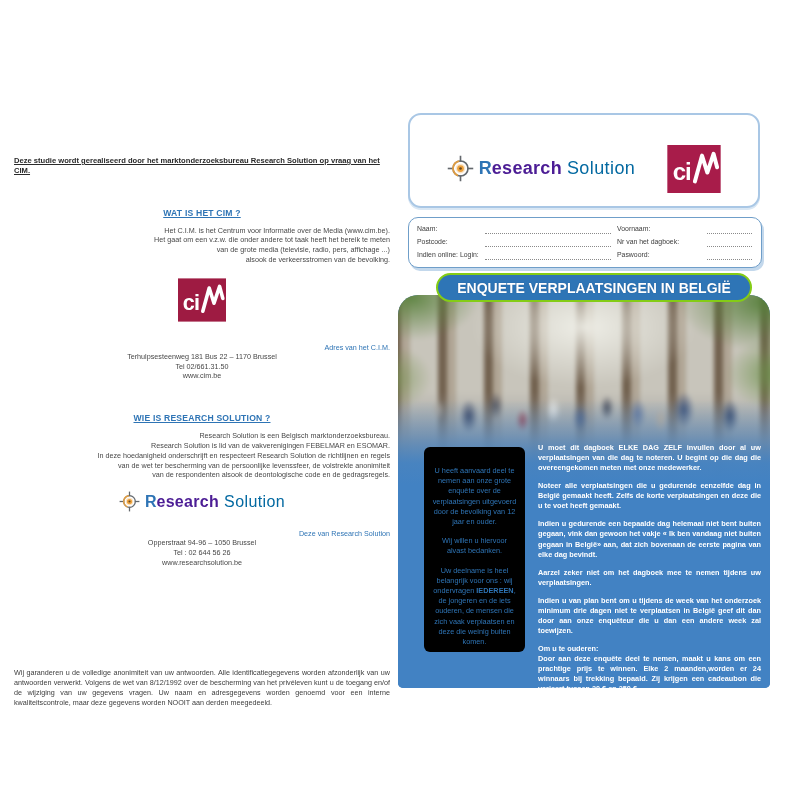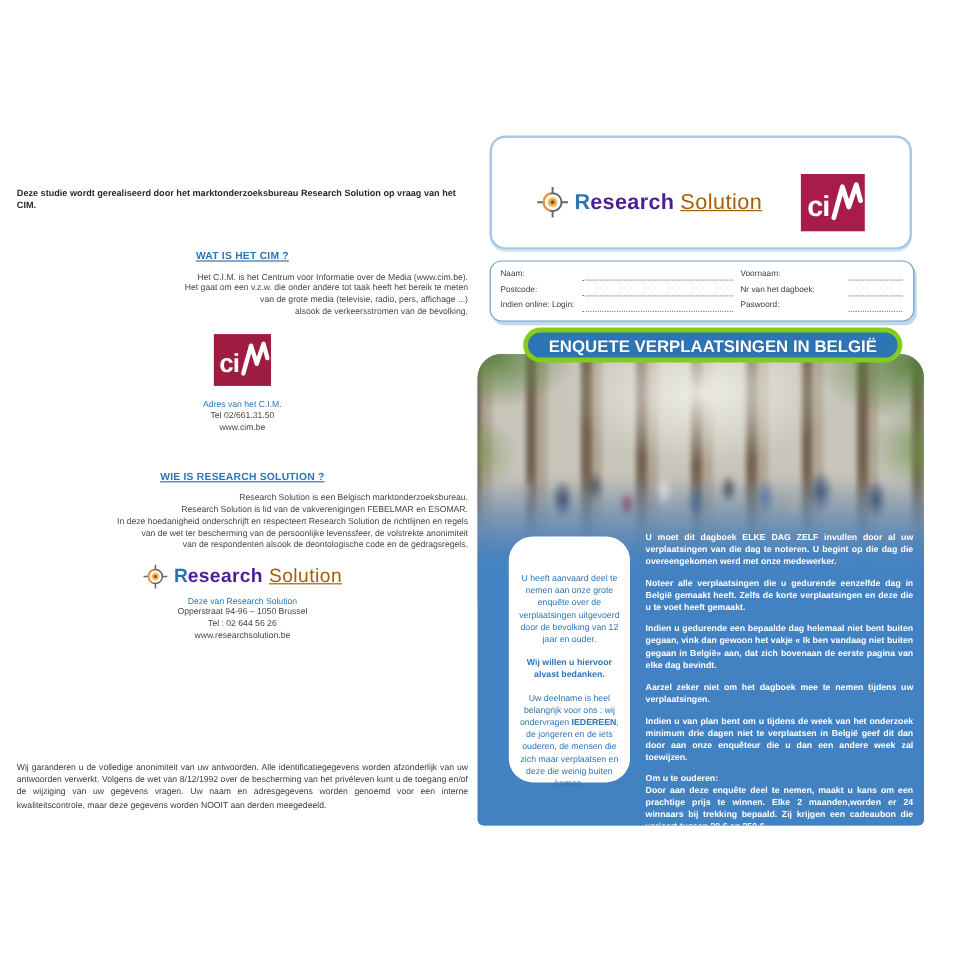--- a/index.html
+++ b/index.html
@@ -2,55 +2,55 @@
 <html><head>
 <meta charset="utf-8">
 <style>
   html,body{margin:0;padding:0;}
   body{
     width:800px;height:800px;background:#ffffff;position:relative;
     font-family:"Liberation Sans", sans-serif;color:#3c3c3c;overflow:hidden;
   }
   
   .left-page{position:absolute;left:14px;top:156px;width:376px;}
-  .intro{font-size:7.6px;font-weight:bold;color:#2a2a2a;line-height:1.3;}
+  .intro{font-size:7.6px;font-weight:bold;color:#2a2a2a;line-height:1.3;text-decoration:underline;}
   .sec-heading{margin-top:32px;text-align:center;color:#2e74b5;font-weight:bold;
     font-size:8.6px;text-decoration:underline;letter-spacing:.2px;}
   .body-lines{margin-top:8px;text-align:right;font-size:7.2px;line-height:1.35;color:#474747;}
   .logo-center{margin-top:13px;text-align:center;}
   .cim-logo-sm{width:48px;height:44px;display:inline-block;}
   .cim-logo-lg{width:54px;height:48px;display:inline-block;}
-  .addr-label{margin-top:5px;text-align:center;color:#2e74b5;font-size:7.2px;}
+  .addr-label{margin-top:17px;text-align:right;color:#2e74b5;font-size:7.2px;}
   .addr-lines{text-align:center;font-size:7.2px;line-height:1.38;color:#474747;}
   .rs-heading{}
   .rs-logo-row{margin-top:11px;display:flex;justify-content:center;align-items:center;gap:5px;}
   .rs-ico-sm{width:21px;height:21px;}
   .rs-ico-lg{width:27px;height:27px;}
   .rs-text{font-size:16px;white-space:nowrap;}
   .rs-text-lg{font-size:18px;}
   .rs-r{color:#2e74b5;font-weight:bold;}
   .rs-esearch{color:#4c1d95;font-weight:bold;letter-spacing:.3px;}
-  .rs-solution{color:#a16207;margin-left:5px;letter-spacing:.4px;text-decoration:underline;}
+  .rs-solution{color:#0369a1;margin-left:5px;letter-spacing:.4px;}
   .footer-par{margin-top:100px;font-size:7.2px;line-height:1.42;text-align:justify;color:#3c3c3c;}
   
   .right-page{position:absolute;left:398px;top:113px;width:372px;height:580px;}
   .logo-box{position:absolute;left:10px;top:0;width:352px;height:95px;background:#fff;
     border:2px solid #a9c7e5;border-radius:13px;box-sizing:border-box;
     display:flex;align-items:center;justify-content:center;gap:32px;
     box-shadow:0 2px 0 #d9e7f4;}
   .logo-box .push-down{margin-top:16px;display:flex;align-items:center;gap:5px;}
   .form-box{position:absolute;left:10px;top:104px;width:354px;height:51px;background:#fff;
     border:1.5px solid #6f9ec9;border-radius:10px;box-sizing:border-box;
     box-shadow:2px 3px 0 #c3d8ec;padding:7px 9px 7px 8px;
     display:grid;grid-template-columns:62px 126px 84px 1fr;column-gap:6px;row-gap:3px;
     align-content:space-between;font-size:6.9px;color:#3c3c3c;}
   .flabel{white-space:nowrap;}
   .dotline{border-bottom:1px dotted #8a8a8a;height:8px;}
   .banner{position:absolute;left:38px;top:160px;width:316px;height:29px;background:#2e75b6;
-    border:4px solid #84cc16;border-radius:16px;box-sizing:border-box;z-index:3;
+    border:2px solid #84cc16;border-radius:16px;box-sizing:border-box;z-index:3;
     display:flex;align-items:center;justify-content:center;
     color:#ffffff;font-weight:bold;font-size:14px;text-shadow:0 0 1px rgba(16,56,104,.55);}
   .poster{position:absolute;left:0;top:182px;width:372px;height:393px;background:#4282c3;
     border-radius:20px 20px 5px 5px;overflow:hidden;z-index:1;}
   .photo-sim{position:absolute;left:-6px;top:-6px;right:-6px;height:212px;
     filter:blur(2.3px);background-color:#c8c5bb;
     background-image:
       radial-gradient(95px 60px at 5% 4%, rgba(92,131,63,.95), rgba(92,131,63,0) 72%),
       radial-gradient(120px 70px at 97% 6%, rgba(86,127,58,.95), rgba(86,127,58,0) 72%),
       radial-gradient(70px 50px at 100% 40%, rgba(106,144,72,.85), rgba(106,144,72,0) 72%),
@@ -65,25 +65,25 @@
       radial-gradient(12px 22px at 64% 59%, rgba(96,116,156,.9), rgba(96,116,156,0) 70%),
       radial-gradient(10px 18px at 70% 62%, rgba(205,180,150,.9), rgba(205,180,150,0) 70%),
       radial-gradient(15px 26px at 76% 57%, rgba(56,76,116,.95), rgba(56,76,116,0) 70%),
       radial-gradient(13px 24px at 88% 60%, rgba(44,60,96,.9), rgba(44,60,96,0) 70%),
       radial-gradient(9px 15px at 12% 57%, rgba(180,170,158,.85), rgba(180,170,158,0) 70%),
       linear-gradient(180deg, rgba(0,0,0,0) 48%, rgba(150,152,156,.85) 72%, rgba(125,134,150,.95) 100%),
       repeating-linear-gradient(90deg, rgba(99,80,60,.85) 0 9px, rgba(148,128,104,.45) 9px 18px, rgba(148,128,104,0) 18px 46px);}
   .blue-fade{position:absolute;inset:0;
     background:linear-gradient(180deg, rgba(66,130,195,0) 0px, rgba(66,130,195,0) 105px,
       rgba(66,130,195,.45) 140px, rgba(66,130,195,.92) 168px, #4282c3 190px, #4282c3 100%);}
-  .intro-box{position:absolute;left:26px;top:152px;width:101px;height:205px;background:#ffffff;
-    border-radius:20px;box-sizing:border-box;padding:30px 8px 10px;z-index:2;
+  .intro-box{position:absolute;left:26px;top:152px;width:101px;height:205px;background:#000000;
+    border-radius:6px;box-sizing:border-box;padding:19px 8px 10px;z-index:2;
     color:#2e74b5;text-align:center;font-size:7.3px;line-height:1.4;}
   .intro-box p{margin:0 0 9px;}
-  .intro-box .b2{font-weight:bold;}
+  .intro-box .b2{font-weight:normal;}
   .intro-box .b{font-weight:bold;}
   .instr{position:absolute;left:140px;top:148px;width:223px;z-index:2;
     color:#ffffff;font-size:7.3px;line-height:1.38;font-weight:bold;text-align:justify;}
   .instr p{margin:0 0 8px;}
   .instr .block{display:block;}
 </style>
 </head>
 <body>
 
 <div class="left-page">
@@ -99,20 +99,21 @@
 
   <div class="logo-center">
     <svg class="cim-logo-sm" viewBox="0 0 60 54" xmlns="http://www.w3.org/2000/svg">
       <rect x="0" y="0" width="60" height="54" fill="#9e1b42"></rect>
       <text x="6" y="39" fill="#ffffff" font-family="Liberation Sans, sans-serif" font-weight="bold" font-size="27" letter-spacing="-1">ci</text>
       <polyline points="31,41 39,12 45,31 52,10 56,25" fill="none" stroke="#ffffff" stroke-width="4.5" stroke-linecap="round" stroke-linejoin="round"></polyline>
     </svg>
   </div>
   <div class="addr-label">Adres van het C.I.M.</div>
   <div class="addr-lines">
+    <div>Terhulpsesteenweg 181 Bus 22 – 1170 Brussel</div>
     <div>Tel  02/661.31.50</div>
     <div>www.cim.be</div>
   </div>
 
   <div class="sec-heading rs-heading">WIE IS RESEARCH SOLUTION ?</div>
   <div class="body-lines">
     <div>Research Solution is een Belgisch marktonderzoeksbureau.</div>
     <div>Research Solution is lid van de vakverenigingen  FEBELMAR en ESOMAR.</div>
     <div>In deze hoedanigheid onderschrijft en respecteert Research Solution de richtlijnen en regels</div>
     <div>van de wet ter bescherming van de persoonlijke levenssfeer, de volstrekte anonimiteit</div>
@@ -186,25 +187,25 @@
 
   <div class="banner">ENQUETE VERPLAATSINGEN IN BELGIË</div>
 
   <div class="poster">
     <div class="photo-sim"></div>
     <div class="blue-fade"></div>
 
     <div class="intro-box">
       <p>U heeft aanvaard deel te nemen aan onze grote enquête over de verplaatsingen uitgevoerd door de bevolking van 12 jaar en ouder.</p>
       <p class="b2">Wij willen u hiervoor alvast bedanken.</p>
-      <p><span>Uw deelname is heel belangrijk voor ons : wij ondervragen </span><span class="b">IEDEREEN</span><span>, de jongeren en de iets ouderen, de mensen die zich maar verplaatsen en deze die weinig buiten komen.</span></p>
+      <p><span>Uw deelname is heel belangrijk voor ons : wij ondervragen </span><span class="b">IEDEREEN</span><span>, de jongeren en de iets ouderen, de mensen die zich vaak verplaatsen en deze die weinig buiten komen.</span></p>
     </div>
 
     <div class="instr">
-      <p><span>U moet dit dagboek </span><span>ELKE DAG ZELF</span><span> invullen door al uw verplaatsingen van die dag te noteren. U begint op die dag die overeengekomen werd met onze medewerker.</span></p>
+      <p><span>U moet dit dagboek </span><span>ELKE DAG ZELF</span><span> invullen door al uw verplaatsingen van die dag te noteren. U begint op die dag die overeengekomen meten met onze medewerker.</span></p>
       <p>Noteer alle verplaatsingen die u gedurende eenzelfde dag in België gemaakt heeft. Zelfs de korte verplaatsingen en deze die u te voet heeft gemaakt.</p>
       <p>Indien u gedurende een bepaalde dag helemaal niet bent buiten gegaan, vink dan gewoon het vakje « Ik ben vandaag niet buiten gegaan in België» aan, dat zich bovenaan de eerste pagina van elke dag bevindt.</p>
       <p>Aarzel zeker niet om het dagboek mee te nemen tijdens uw verplaatsingen.</p>
       <p>Indien u van plan bent om u tijdens de week van het onderzoek minimum drie dagen niet te verplaatsen in België geef dit dan door aan onze enquêteur die u dan een andere week zal toewijzen.</p>
       <p><span class="block">Om u te ouderen:</span><span>Door aan deze enquête deel te nemen, maakt u kans om een prachtige prijs te winnen. Elke 2 maanden,worden er 24 winnaars bij trekking bepaald. Zij krijgen een cadeaubon die varieert tussen 20 € en 250 €.</span></p>
     </div>
   </div>
 </div>
 
 </body></html>

